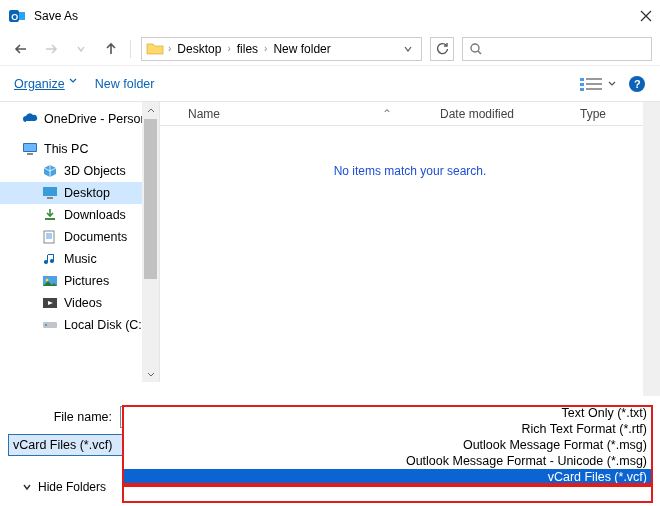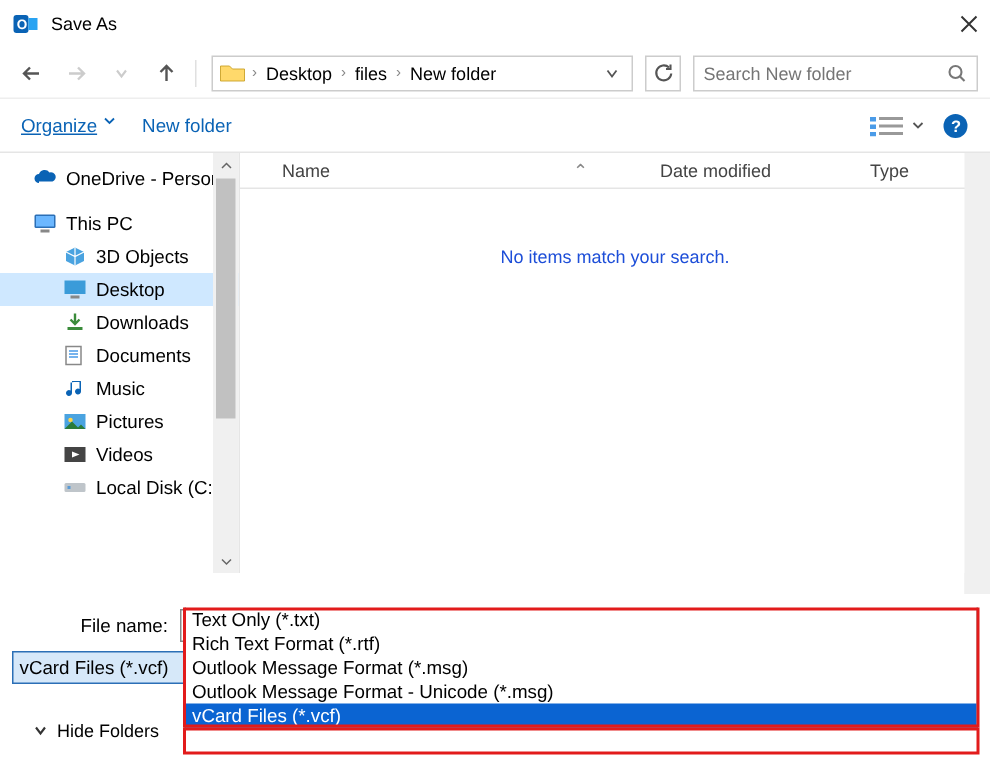--- a/index.html
+++ b/index.html
@@ -65,21 +65,21 @@
   .row { display:flex; align-items:center; margin-bottom:6px;}
   .row .lbl { width:112px; text-align:right; padding-right:8px; font-size:12.5px;}
   .row .field { flex:1; height:22px; border:1px solid #888; display:flex; align-items:center; padding:0 4px; font-size:12.5px;}
   .row .field input { border:none; outline:none; flex:1; font-size:12.5px;}
   .row .field.select { background:#d6e8f9; border:1px solid #2b6fb6;}
   .row .dd { width:20px; text-align:center; color:#555;}
   .hide-row { display:flex; align-items:center; padding:18px 0 12px 14px;}
   .hide-row .chev { margin-right:6px;}
 
   
-  .droplist { position:absolute; left:123px; right:8px; top:405px; border:1px solid #767676; background:#fff; font-size:12.5px; border-top:none;}
+  .droplist { position:absolute; left:123px; right:8px; top:405px; border:1px solid #767676; background:#fff; font-size:12.5px; border-top:none;text-align:right;}
   .droplist .opt { padding:1px 4px; white-space:nowrap;}
   .droplist .opt.sel { background:#0b64d2; color:#fff;}
   .redbox1 { position:absolute; left:122px; right:7px; top:405px; height:80px; border:2px solid #e21b1b; pointer-events:none;}
   .redbox2 { position:absolute; left:122px; right:7px; top:485px; height:18px; border:2px solid #e21b1b; pointer-events:none;}
 
   svg { display:block;}
 </style>
 </head>
 <body>
 
@@ -135,21 +135,20 @@
         </svg>
       </span>
   </div>
   <div class="refresh">
     <svg width="14" height="14" viewBox="0 0 14 14">
         <path d="M11 3a5 5 0 1 0 1.5 4" fill="none" stroke="#555" stroke-width="1.4"></path>
         <path d="M12 1v3h-3" fill="none" stroke="#555" stroke-width="1.4"></path>
       </svg>
   </div>
   <div class="search">
-    <input placeholder="Search New folder" style="">
     <svg width="14" height="14" viewBox="0 0 14 14">
         <circle cx="6" cy="6" r="4" fill="none" stroke="#777" stroke-width="1.4"></circle>
         <path d="M9 9l3 3" stroke="#777" stroke-width="1.4"></path>
       </svg>
   </div>
 </div>
 
 <div class="toolbar">
   <span class="org">
     <span>Organize</span>

